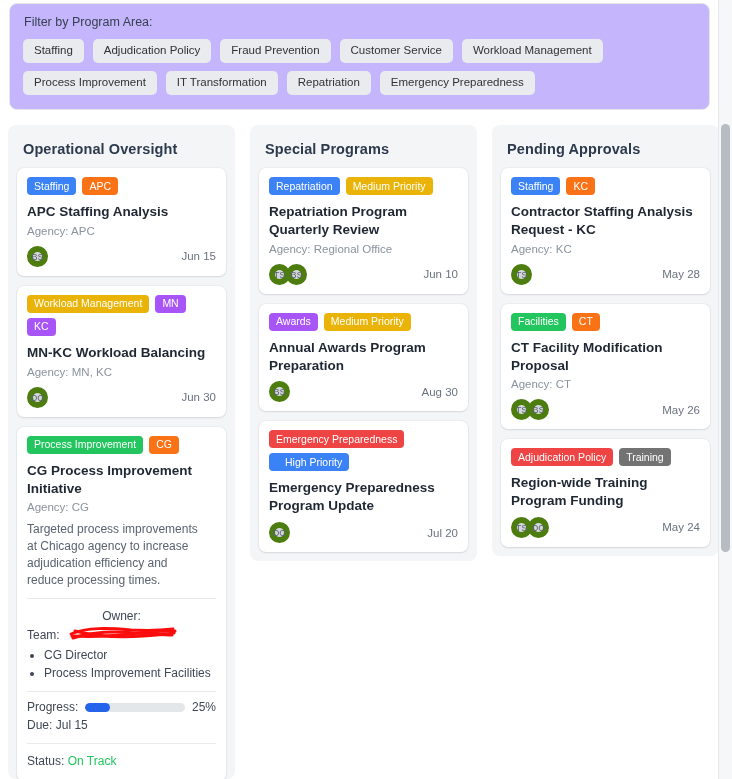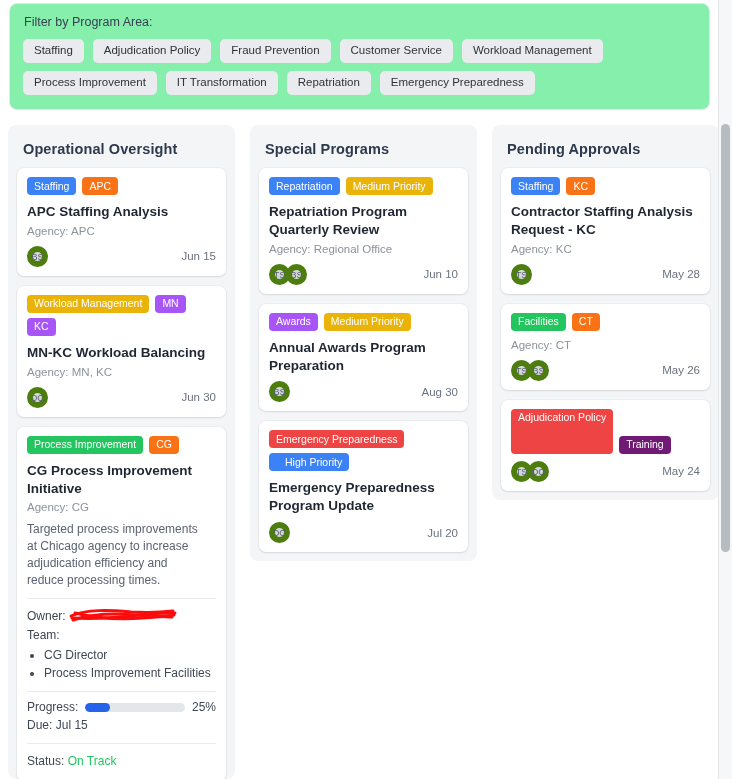--- a/index.html
+++ b/index.html
@@ -16,21 +16,21 @@
     width: 732px; height: 779px;
     background: #ffffff;
     overflow: hidden;
   }
 
   
   .filter-panel {
     position: absolute;
     left: 9px; top: 3px;
     width: 701px;
-    background: #86efac;
+    background: #c4b5fd;
     border: 1px solid #e5e7eb;
     border-radius: 8px;
     padding: 11px 13px 14px 13px;
   }
   .filter-label {
     font-size: 12.5px;
     color: #374151;
     margin: 0 0 9px 1px;
     line-height: 1.2;
   }
@@ -153,22 +153,24 @@
     margin: 9px 0 8px 0;
   }
   .kv {
     font-size: 12px;
     color: #3f4754;
     line-height: 1.5;
     margin: 0 0 2px 0;
   }
   .owner-line {
     display: flex;
+    align-items: center;
     position: relative;
     height: 17px;
+    flex-direction: column;
   }
   .redaction {
     position: relative;
     width: 108px; height: 16px;
     margin-left: 3px;
   }
   .team-list {
     margin: 2px 0 0 0;
     padding-left: 17px;
     font-size: 12px;
@@ -367,34 +369,36 @@
               <div class="avatar">TS</div>
             </div>
             <div class="due">May 28</div>
           </div>
         </div>
         <div class="card">
           <div class="badges">
             <span class="badge" style="background: rgb(34, 197, 94);">Facilities</span>
             <span class="badge" style="background: rgb(249, 115, 22);">CT</span>
           </div>
+          <div class="card-title">CT Facility Modification Proposal</div>
           <div class="card-agency">Agency: CT</div>
           <div class="card-footer">
             <div class="avatars">
               <div class="avatar">TS</div>
               <div class="avatar">BS</div>
             </div>
             <div class="due">May 26</div>
           </div>
         </div>
         <div class="card">
           <div class="badges">
             <span class="badge" style="background: rgb(239, 68, 68);">Adjudication Policy</span>
-            <span class="badge" style="background: #701a75; margin-top: 27px;">Training</span>
-          </div>
+            <span class="badge" style="background: #737373;">Training</span>
+          </div>
+          <div class="card-title">Region-wide Training Program Funding</div>
           <div class="card-footer">
             <div class="avatars">
               <div class="avatar">TS</div>
               <div class="avatar">DO</div>
             </div>
             <div class="due">May 24</div>
           </div>
         </div>
       </div>
     </div>

